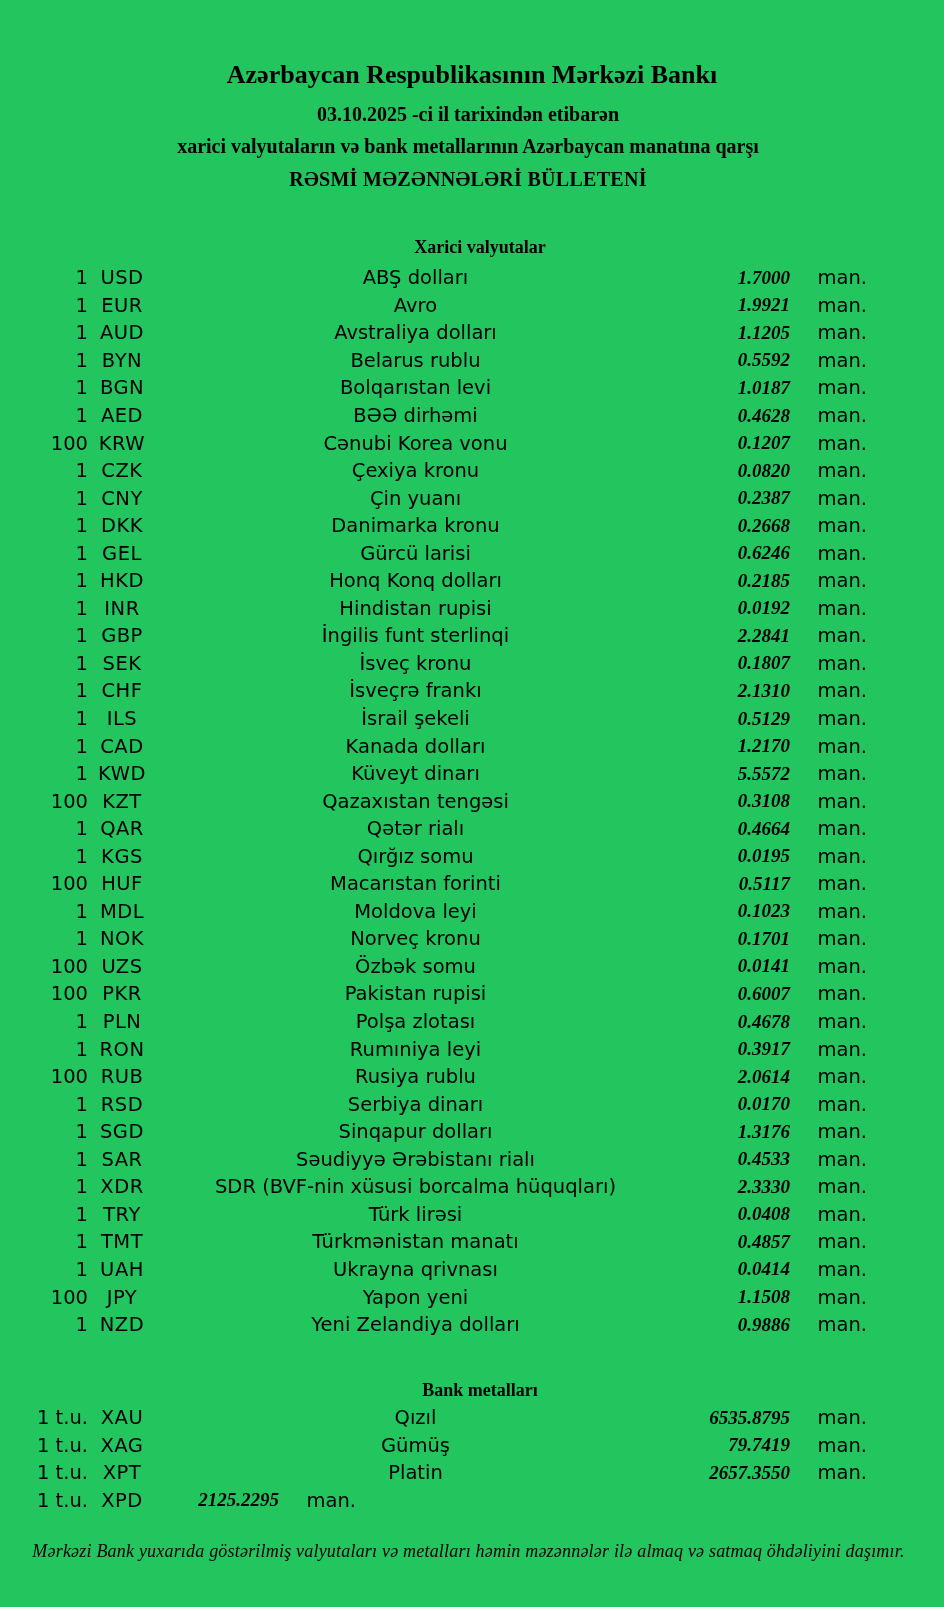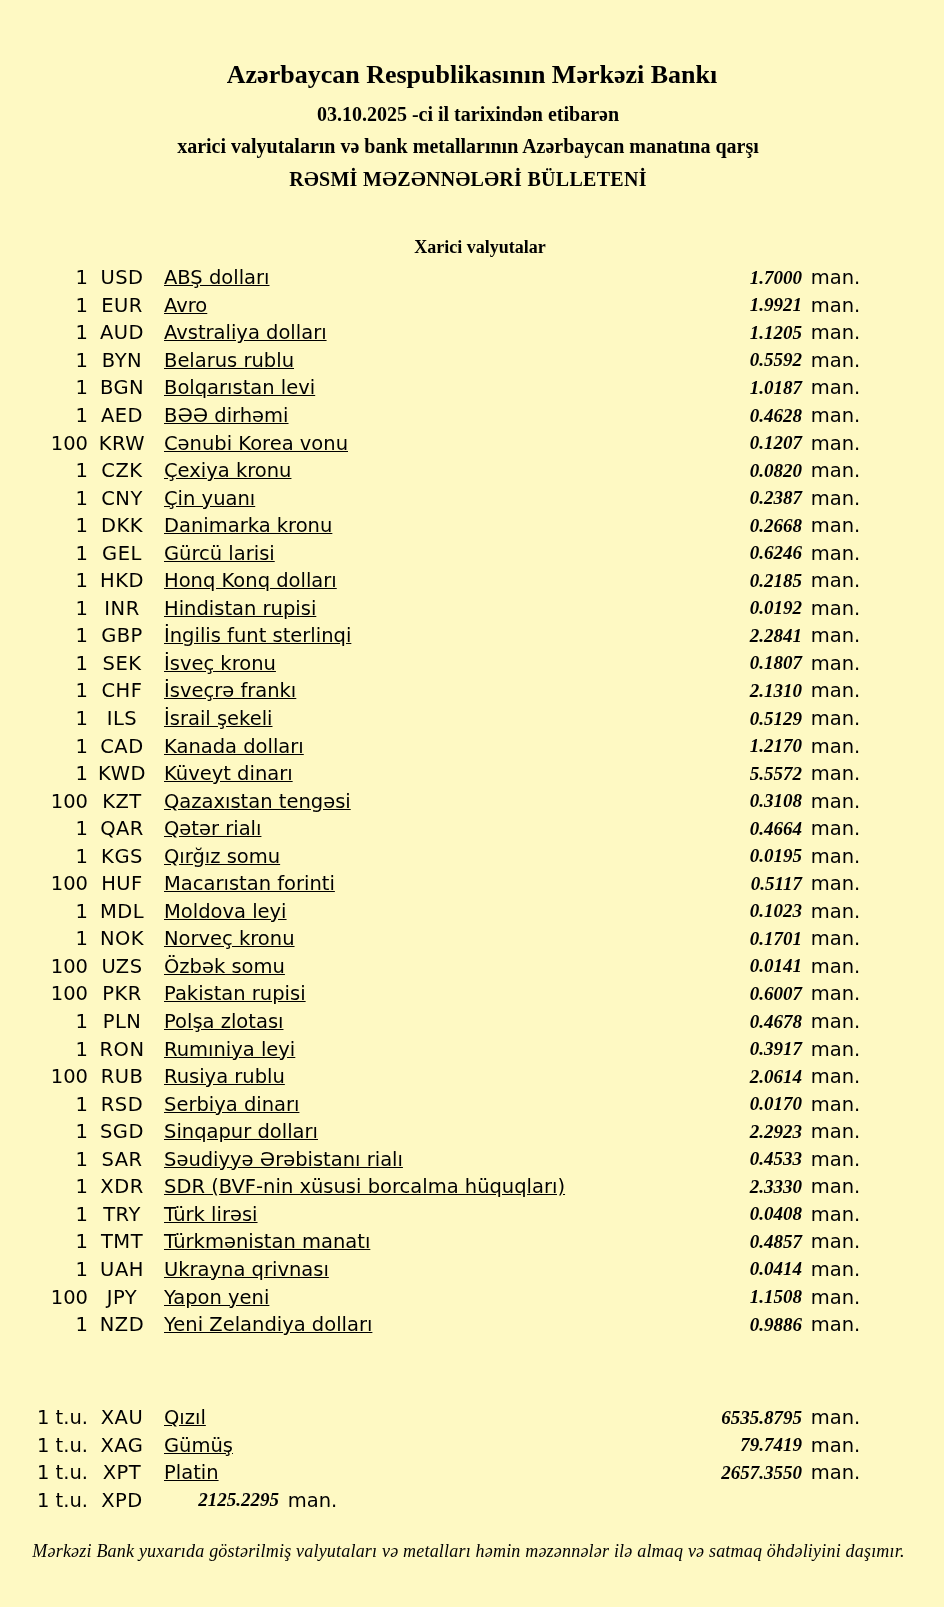--- a/index.html
+++ b/index.html
@@ -1,20 +1,20 @@
 <!DOCTYPE html>
 <html><head>
 <meta charset="utf-8">
 <style>
   html, body { margin: 0; padding: 0; background: #ffffff; }
   .page {
     position: relative;
     width: 944px;
     height: 1607px;
-    background: #fef9c3;
+    background: #22c55e;
     color: #000000;
     font-family: "DejaVu Sans", sans-serif;
     overflow: hidden;
   }
   .doc-title {
     position: absolute; top: 60px; left: 0; right: 0;
     text-align: center;
     font-family: "Liberation Serif", serif;
     font-weight: bold;
     font-size: 26px;
@@ -51,29 +51,29 @@
     display: flex;
     align-items: center;
     height: 27.55px;
     padding-right: 77px;
     box-sizing: border-box;
     font-size: 19.5px;
     white-space: nowrap;
   }
   .c-qty  { flex: none; width: 88px;  text-align: right; }
   .c-code { flex: none; width: 68px;  text-align: center; letter-spacing: 0.5px; }
-  .c-name { flex: 1 1 auto; text-align: left; padding-left: 8px; overflow: hidden; text-decoration: underline; }
+  .c-name { flex: 1 1 auto; text-align: center; padding-left: 8px; overflow: hidden; }
   .c-rate {
     flex: none; width: 123px; text-align: right;
     font-family: "Liberation Serif", serif;
     font-style: italic;
     font-weight: bold;
     font-size: 19px;
   }
-  .c-man  { flex: none; width: 63px; padding-left: 2px; text-align: center; }
+  .c-man  { flex: none; width: 63px; padding-left: 14px; text-align: right; }
   .footer-note {
     position: absolute; top: 1541px; left: 0; right: 7px;
     text-align: center;
     font-family: "Liberation Serif", serif;
     font-style: italic;
     font-size: 18px;
     letter-spacing: 0.2px;
   }
 </style>
 </head>
@@ -332,21 +332,21 @@
     <span class="c-code">RSD</span>
     <span class="c-name">Serbiya dinarı</span>
     <span class="c-rate">0.0170</span>
     <span class="c-man">man.</span>
   </div>
 
   <div class="row">
     <span class="c-qty">1</span>
     <span class="c-code">SGD</span>
     <span class="c-name">Sinqapur dolları</span>
-    <span class="c-rate">2.2923</span>
+    <span class="c-rate">1.3176</span>
     <span class="c-man">man.</span>
   </div>
 
   <div class="row">
     <span class="c-qty">1</span>
     <span class="c-code">SAR</span>
     <span class="c-name">Səudiyyə Ərəbistanı rialı</span>
     <span class="c-rate">0.4533</span>
     <span class="c-man">man.</span>
   </div>
@@ -393,20 +393,21 @@
 
   <div class="row">
     <span class="c-qty">1</span>
     <span class="c-code">NZD</span>
     <span class="c-name">Yeni Zelandiya dolları</span>
     <span class="c-rate">0.9886</span>
     <span class="c-man">man.</span>
   </div>
 </div>
 
+  <div class="section-title st-metals">Bank metalları</div>
   <div class="rate-table t-metals" id="metals-table">
   <div class="row">
     <span class="c-qty">1 t.u.</span>
     <span class="c-code">XAU</span>
     <span class="c-name">Qızıl</span>
     <span class="c-rate">6535.8795</span>
     <span class="c-man">man.</span>
   </div>
 
   <div class="row">

